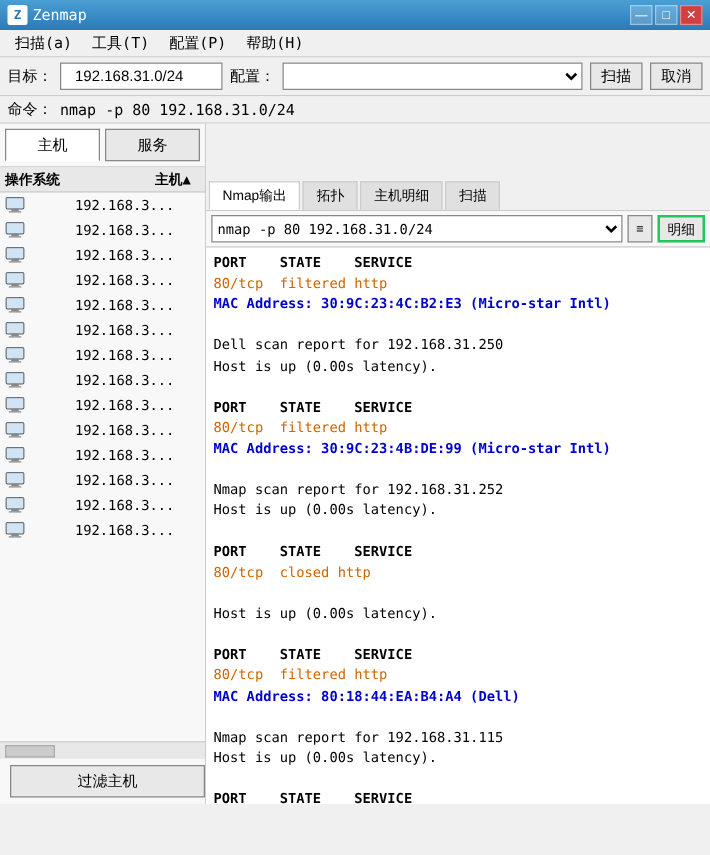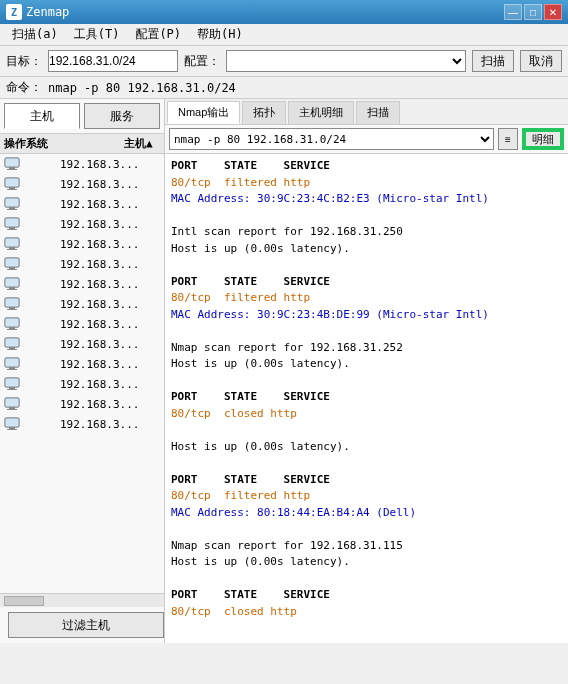--- a/index.html
+++ b/index.html
@@ -82,21 +82,21 @@
       border-bottom: 1px solid #ccc;
     }
     .toolbar-label {
       font-size: 12px;
       color: #000;
     }
     .toolbar-input {
       flex: 1;
       height: 22px;
       border: 1px solid #888;
-      padding: 0 0;
+      padding: 0 11px;
       font-size: 12px;
       background: white;
     }
     .toolbar-select {
       flex: 1;
       height: 22px;
       border: 1px solid #888;
       font-size: 12px;
       background: white;
     }
@@ -219,20 +219,21 @@
     }
     .tab {
       padding: 3px 10px;
       border: 1px solid #ccc;
       border-bottom: none;
       background: #e0e0e0;
       font-size: 11px;
       cursor: pointer;
       margin-right: 2px;
       font-family: 'SimSun', sans-serif;
+      margin-top: 44px;
     }
     .tab.active {
       background: #fff;
       border-bottom: 1px solid #fff;
     }
     .output-toolbar {
       display: flex;
       align-items: center;
       padding: 3px 4px;
       border-bottom: 1px solid #ccc;
@@ -254,21 +255,21 @@
       background: #e8e8e8;
       font-size: 10px;
       cursor: pointer;
       display: flex;
       align-items: center;
       justify-content: center;
     }
     .output-text-btn {
       height: 22px;
       padding: 0 6px;
-      border: 4px solid #22c55e;
+      border: 2px solid #22c55e;
       background: #e8e8e8;
       font-size: 11px;
       cursor: pointer;
       font-family: 'SimSun', sans-serif;
     }
     .output-content {
       flex: 1;
       overflow-y: scroll;
       overflow-x: hidden;
       padding: 4px 6px;
@@ -276,21 +277,21 @@
       font-size: 11px;
       line-height: 1.5;
       background: #fff;
       color: #000;
     }
     .output-line {
       white-space: pre-wrap;
       word-break: break-all;
     }
     .output-line.orange { color: #cc6600; }
-    .output-line.blue { color: #0000cc; }
+    .output-line.blue { color: #0000cc; font-weight: bold; }
     .output-line.normal { color: #000; }
     .output-line.header { color: #000; font-weight: bold; }
   </style>
 </head>
 <body>
 
 <div class="title-bar">
   <div class="title-bar-left">
     <div class="title-icon">Z</div>
     <span class="title-text">Zenmap</span>
@@ -484,21 +485,21 @@
       <select class="output-select" id="output-select"><option>nmap -p 80 192.168.31.0/24</option></select>
       <button class="output-icon-btn">≡</button>
       <button class="output-text-btn">明细</button>
     </div>
 
     <div class="output-content" id="output-content">
     <div class="output-line header">PORT    STATE    SERVICE</div>
         <div class="output-line orange">80/tcp  filtered http</div>
         <div class="output-line blue">MAC Address: 30:9C:23:4C:B2:E3 (Micro-star Intl)</div>
         <div class="output-line normal">&nbsp;</div>
-        <div class="output-line normal">Intl scan report for 192.168.31.250</div>
+        <div class="output-line normal">Dell scan report for 192.168.31.250</div>
         <div class="output-line normal">Host is up (0.00s latency).</div>
         <div class="output-line normal">&nbsp;</div>
         <div class="output-line header">PORT    STATE    SERVICE</div>
         <div class="output-line orange">80/tcp  filtered http</div>
         <div class="output-line blue">MAC Address: 30:9C:23:4B:DE:99 (Micro-star Intl)</div>
         <div class="output-line normal">&nbsp;</div>
         <div class="output-line normal">Nmap scan report for 192.168.31.252</div>
         <div class="output-line normal">Host is up (0.00s latency).</div>
         <div class="output-line normal">&nbsp;</div>
         <div class="output-line header">PORT    STATE    SERVICE</div>

